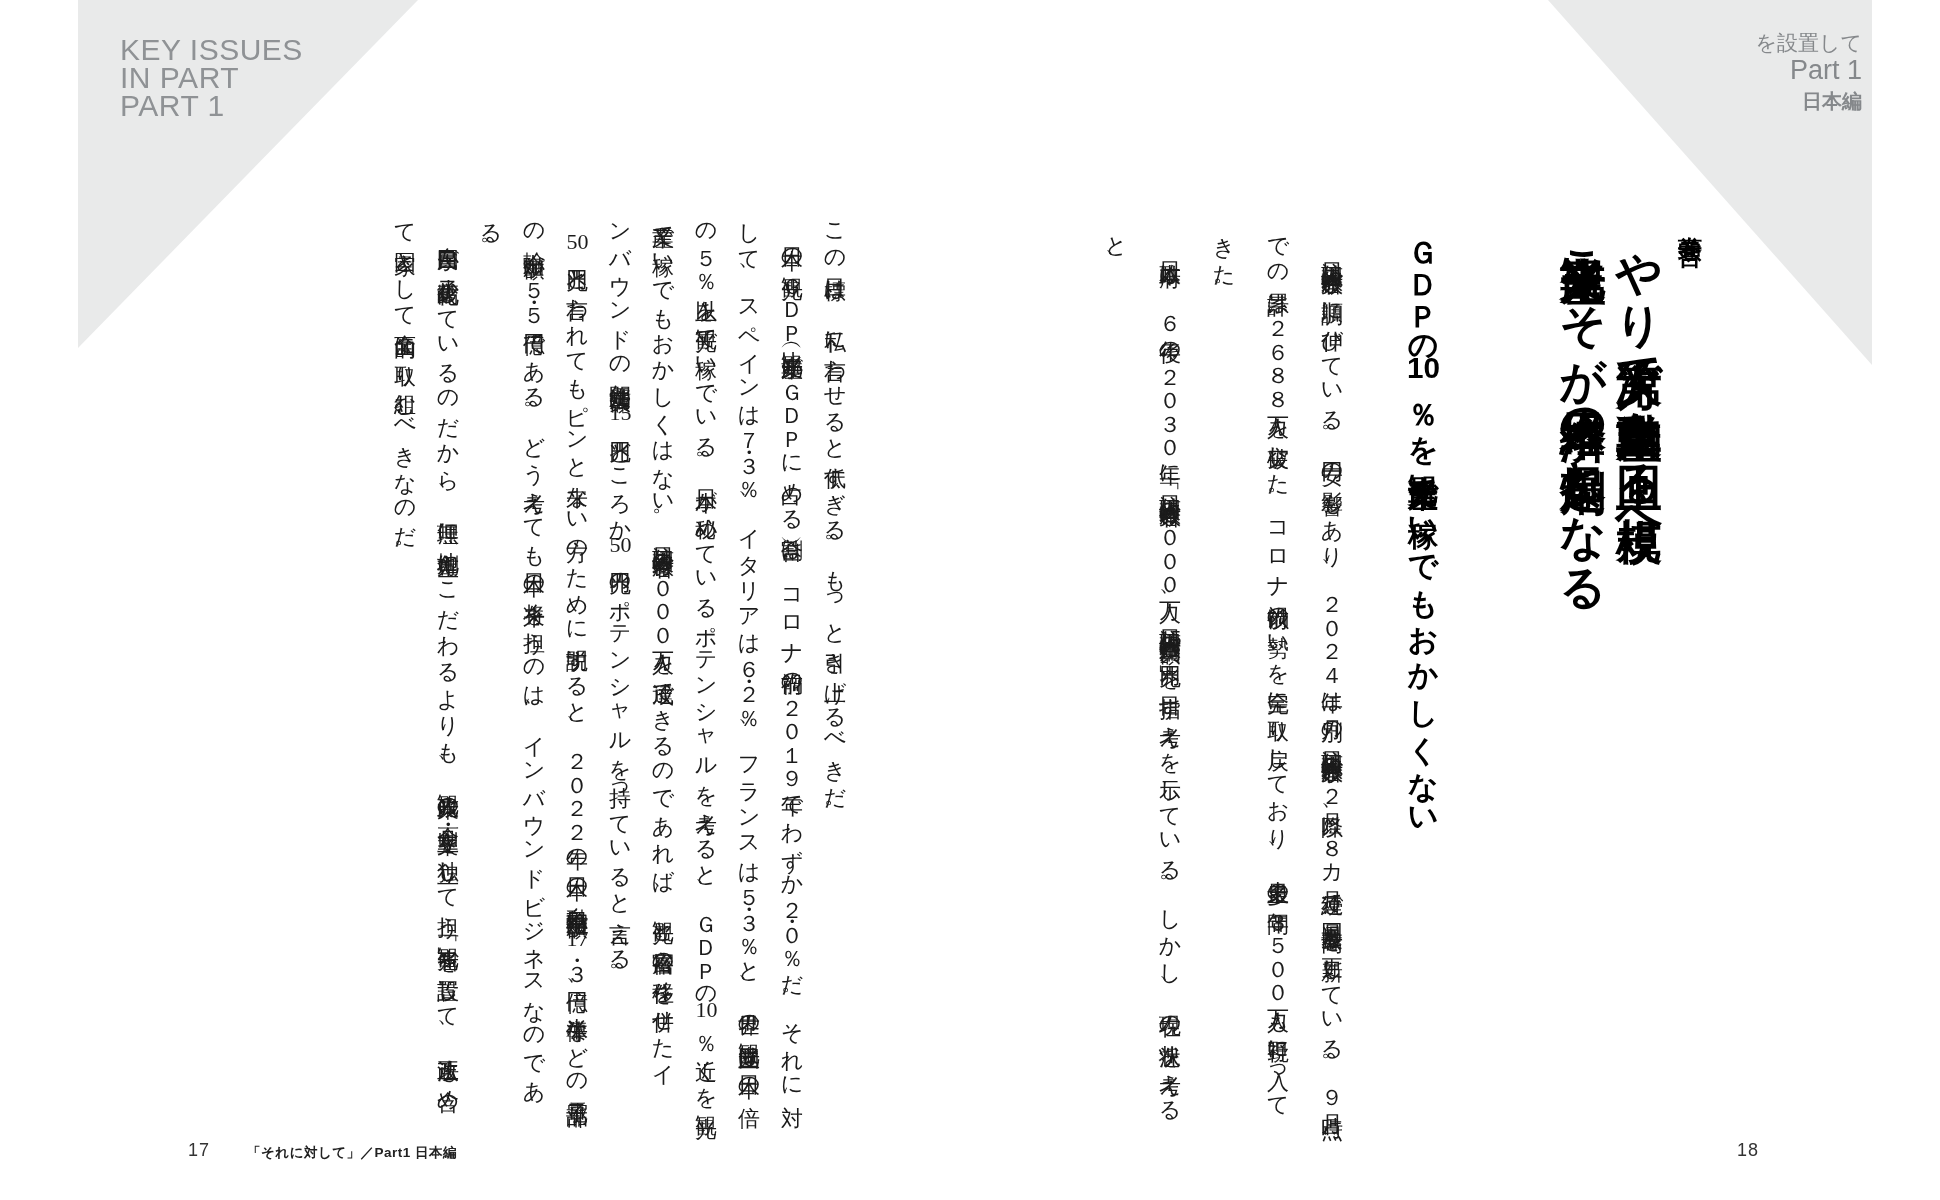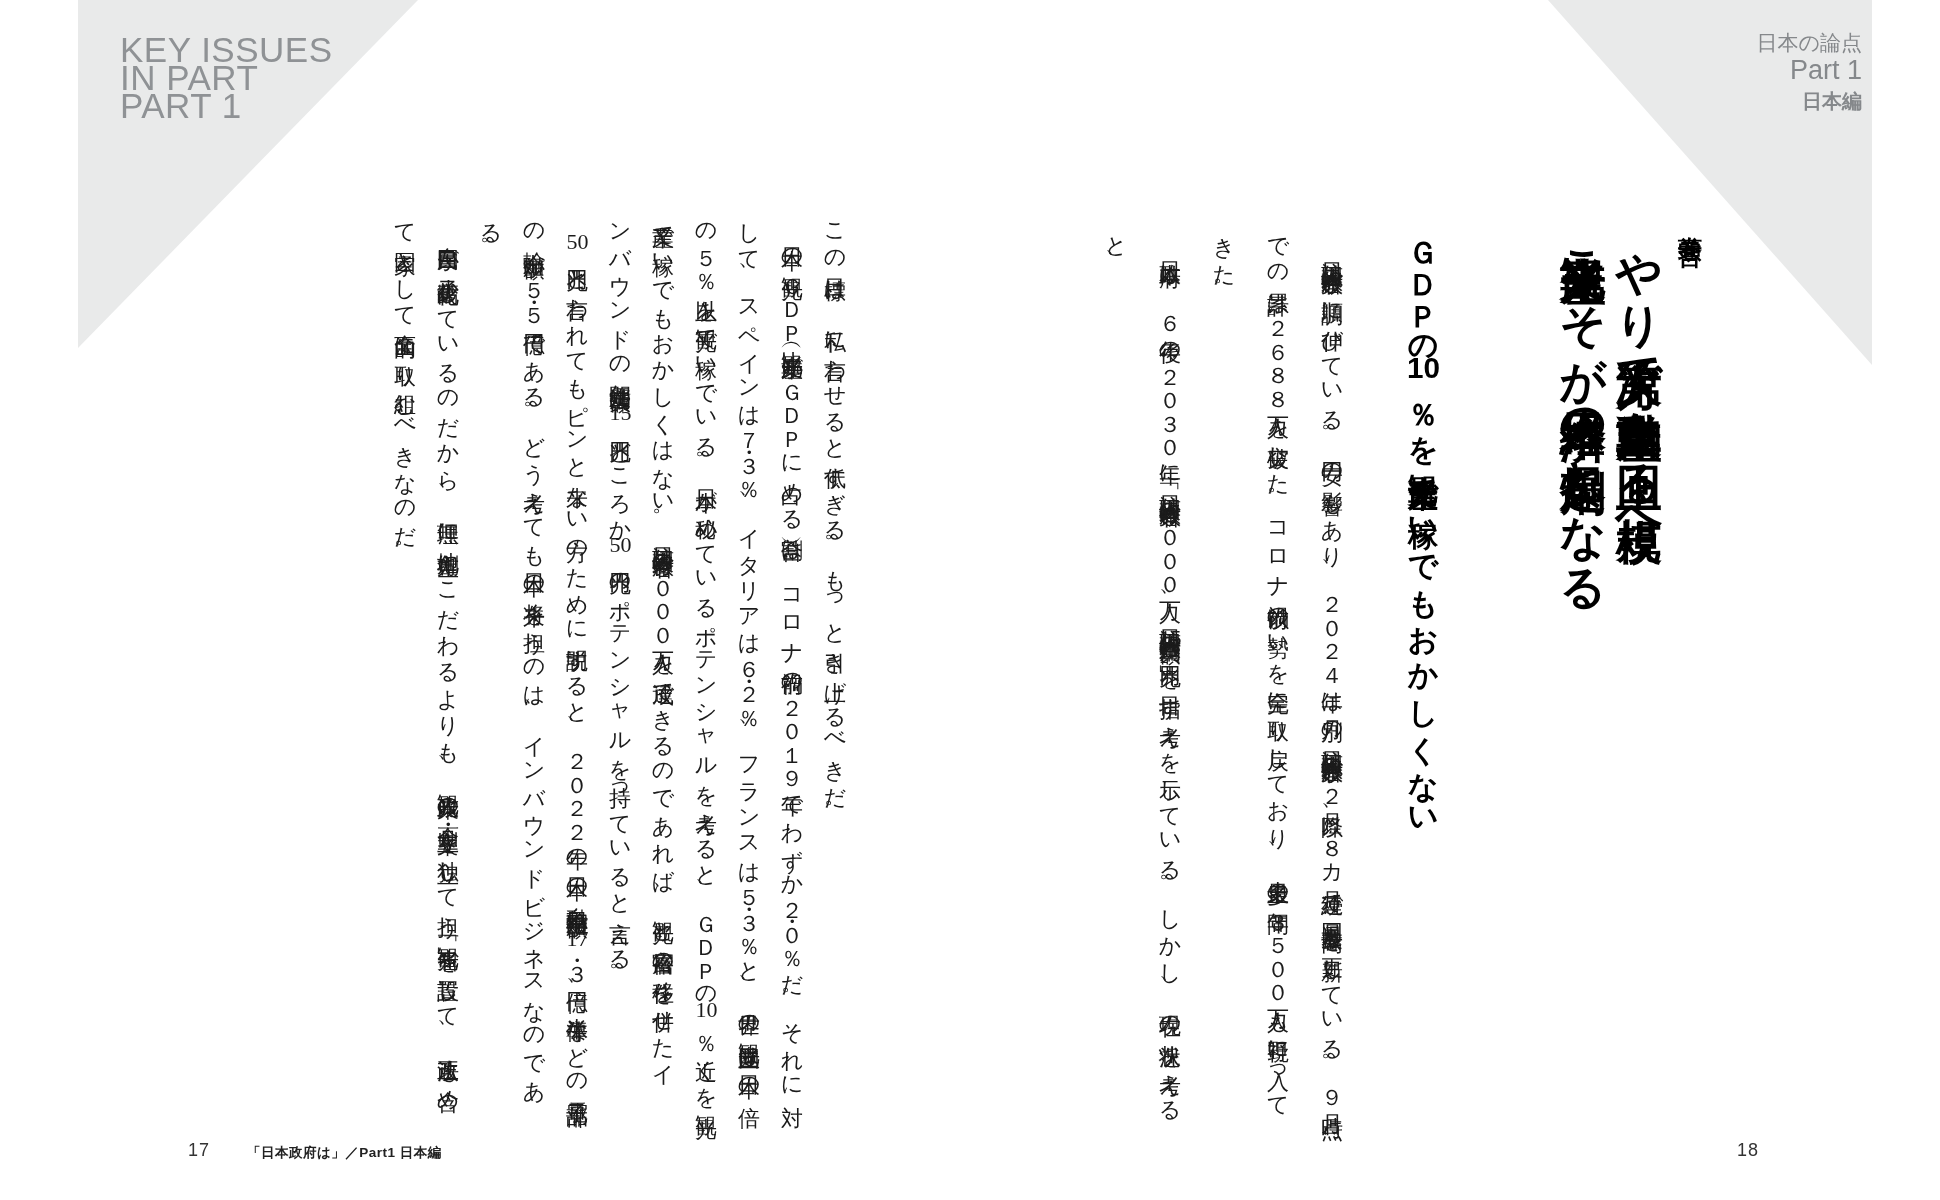--- a/index.html
+++ b/index.html
@@ -24,21 +24,21 @@
     clip-path:polygon(0 0,100% 0,0 100%);
   }
   .corner-right {
     position:absolute; left:1548px; top:0; width:324px; height:365px;
     background:#e9eaea;
     clip-path:polygon(0 0,100% 0,100% 100%);
   }
   .key-issues {
     position:absolute; left:120px; top:36px;
     font-family:"Liberation Sans","DejaVu Sans",sans-serif;
-    font-size:35px; line-height:28px; letter-spacing:0.5px;
+    font-size:30px; line-height:28px; letter-spacing:0.5px;
     color:#8f9295;
   }
   .ronten-corner {
     position:absolute; right:78px; top:30px;
     font-family:"Liberation Sans","DejaVu Sans",sans-serif;
     text-align:right; color:#85888b;
   }
   .ronten-corner .rc1 { font-size:21px; line-height:25px; }
   .ronten-corner .rc2 { font-size:27px; line-height:30px; }
   .ronten-corner .rc3 { font-size:20px; line-height:32px; font-weight:bold; }
@@ -106,21 +106,21 @@
 <div class="corner-left"></div>
 <div class="corner-right"></div>
 
 <div class="key-issues">
   <div>KEY ISSUES</div>
   <div>IN PART</div>
   <div>PART 1</div>
 </div>
 
 <div class="ronten-corner">
-  <div class="rc1">日本の論点</div>
+  <div class="rc1">を設置して</div>
   <div class="rc2">Part 1</div>
   <div class="rc3">日本編</div>
 </div>
 
 <div class="kicker v">巻頭言</div>
 
 <div class="main-title v">
   <p>やり方次第で自動車産業を上回る規模へ。</p>
   <p>観光産業こそが日本経済の起爆剤となる</p>
 </div>
@@ -133,14 +133,14 @@
   </div>
 
 <div class="body-block body-left v">
     <p><span>この目標は、私に言わせると低すぎる。もっと引き上げるべきだ。</span></p>
     <p class="indent"><span>日本の観光ＧＤＰ比（観光産業がＧＤＰに占める割合）は、コロナ禍前の２０１９年でわずか２・０％だ。それに対して、スペインは７・３％、イタリアは６・２％、フランスは５・３％と、世界の観光立国は日本の倍の５％以上を観光で稼いでいる。日本が秘めているポテンシャルを考えると、ＧＤＰの</span><span class="tcy">10</span><span>％近くを観光産業で稼いでもおかしくはない。訪日外国人旅行者６０００万人を達成できるのであれば、観光と富裕層の移住を併せたインバウンドの年間消費額は</span><span class="tcy">15</span><span>兆円どころか</span><span class="tcy">50</span><span>兆円のポテンシャルを持っていると言える。</span></p>
     <p class="indent"><span class="tcy">50</span><span>兆円と言われてもピンと来ない方のために説明すると、２０２２年の日本の自動車輸出金額が</span><span class="tcy">17</span><span>・３億円、半導体などの電子部品の輸出金額が５・５億円である。どう考えても日本の将来を担うのは、インバウンドビジネスなのである。</span></p>
     <p class="indent"><span>自国民が少子高齢化しているのだから、無理に地方創生にこだわるよりも、観光政策の企画・立案を独立して担う「観光省」を設置して、法改正も含めて国家として全面的に取り組むべきなのだ。</span></p>
   </div>
 
 <div class="footer-num left">17</div>
-<div class="footer-caption">「日本政府は」／Part1 日本編</div>
+<div class="footer-caption">「それに対して」／Part1 日本編</div>
 <div class="footer-num right">18</div>
 
 </body></html>

